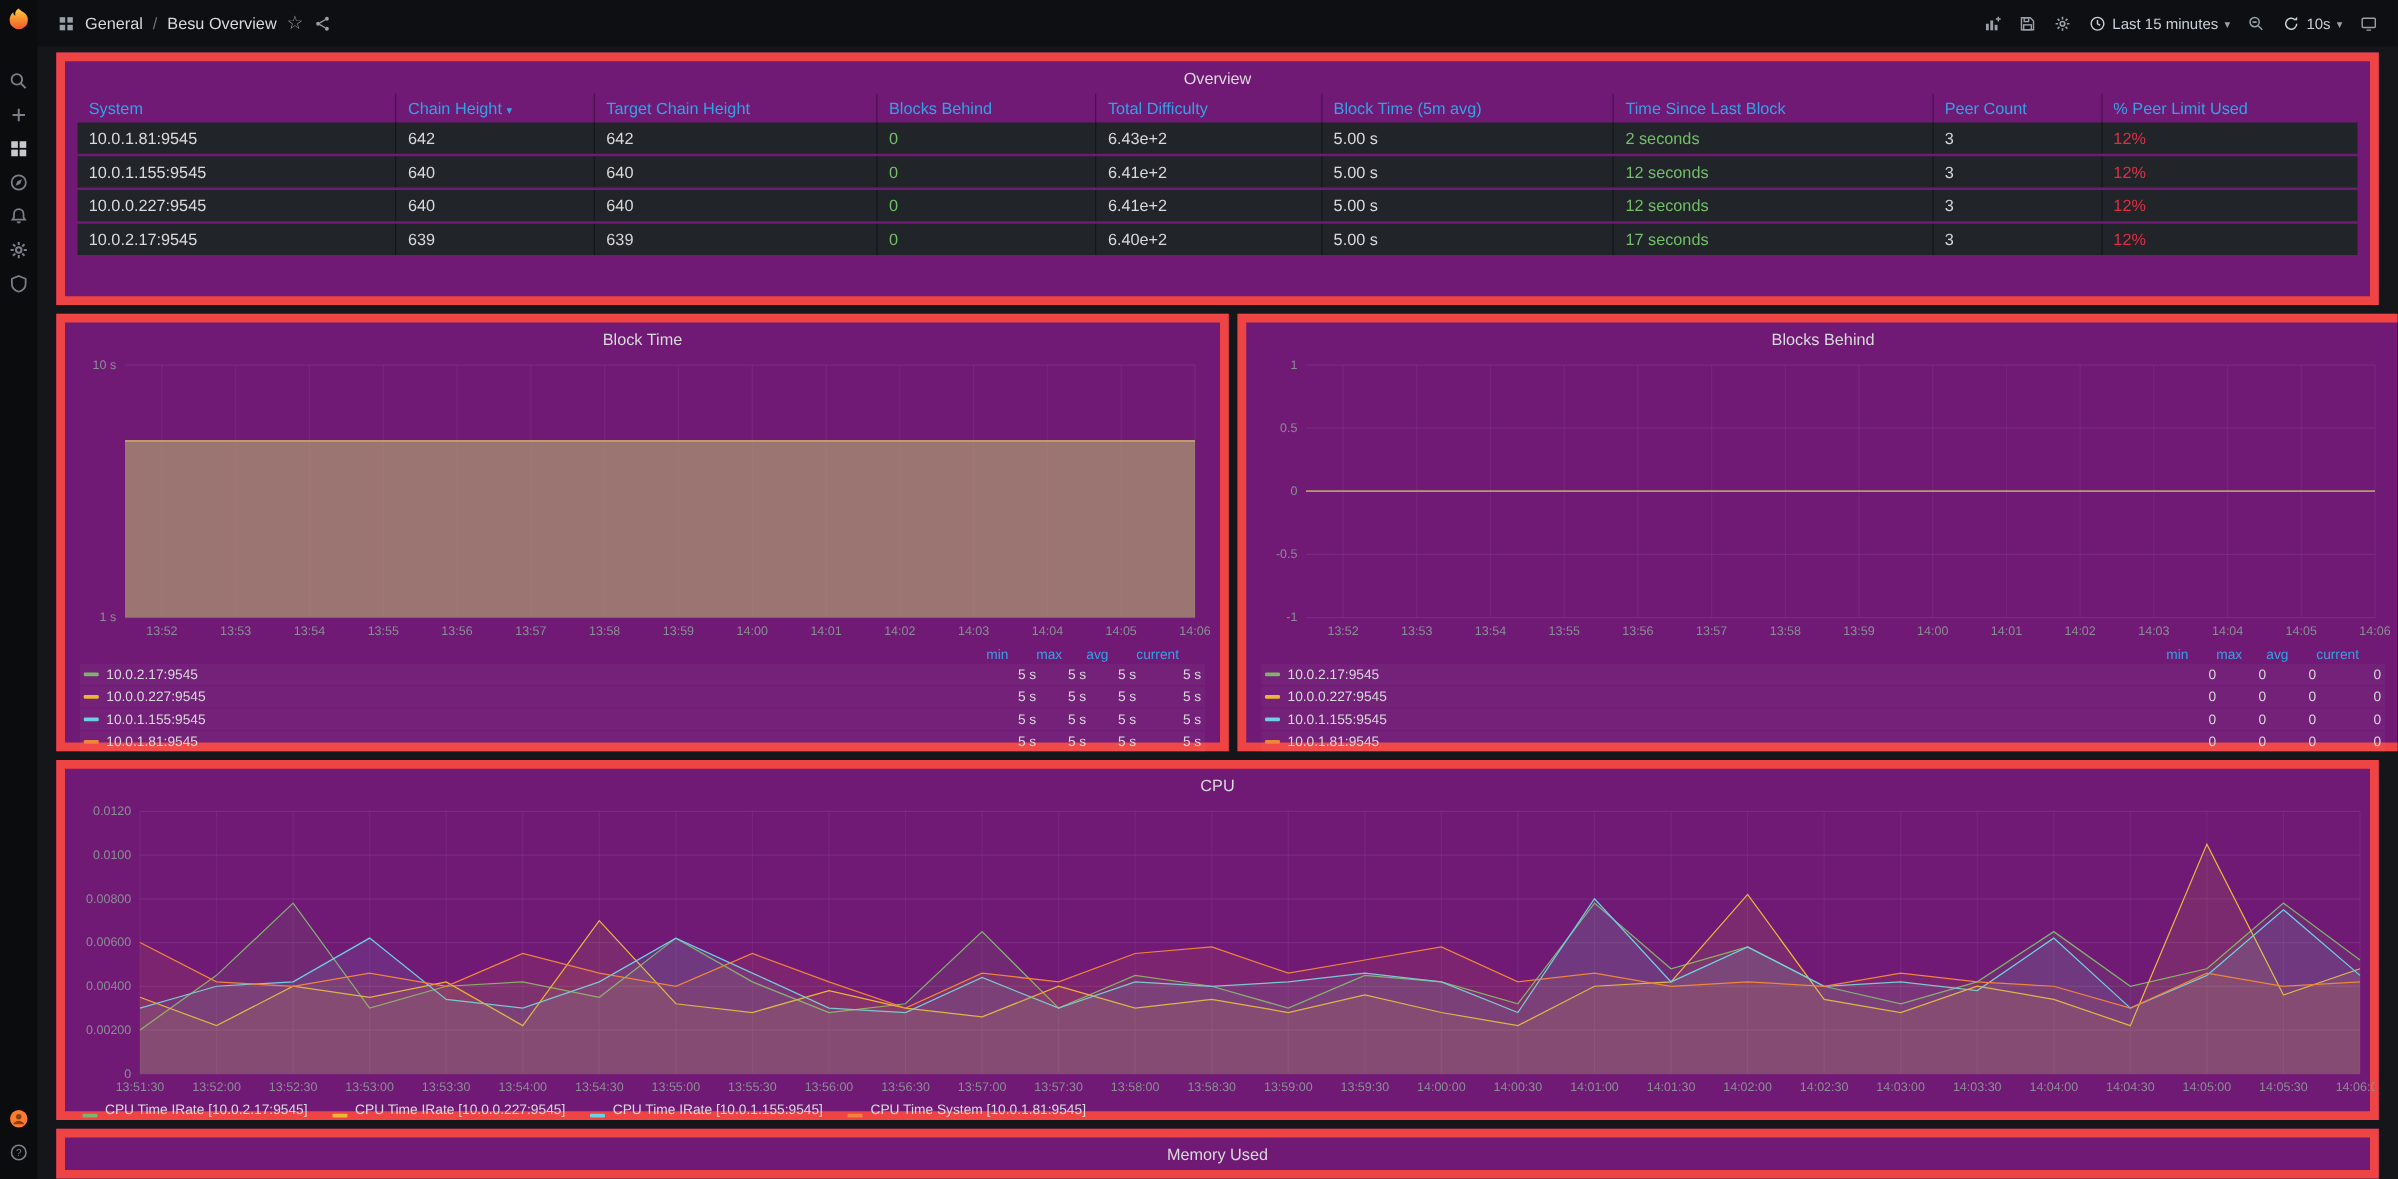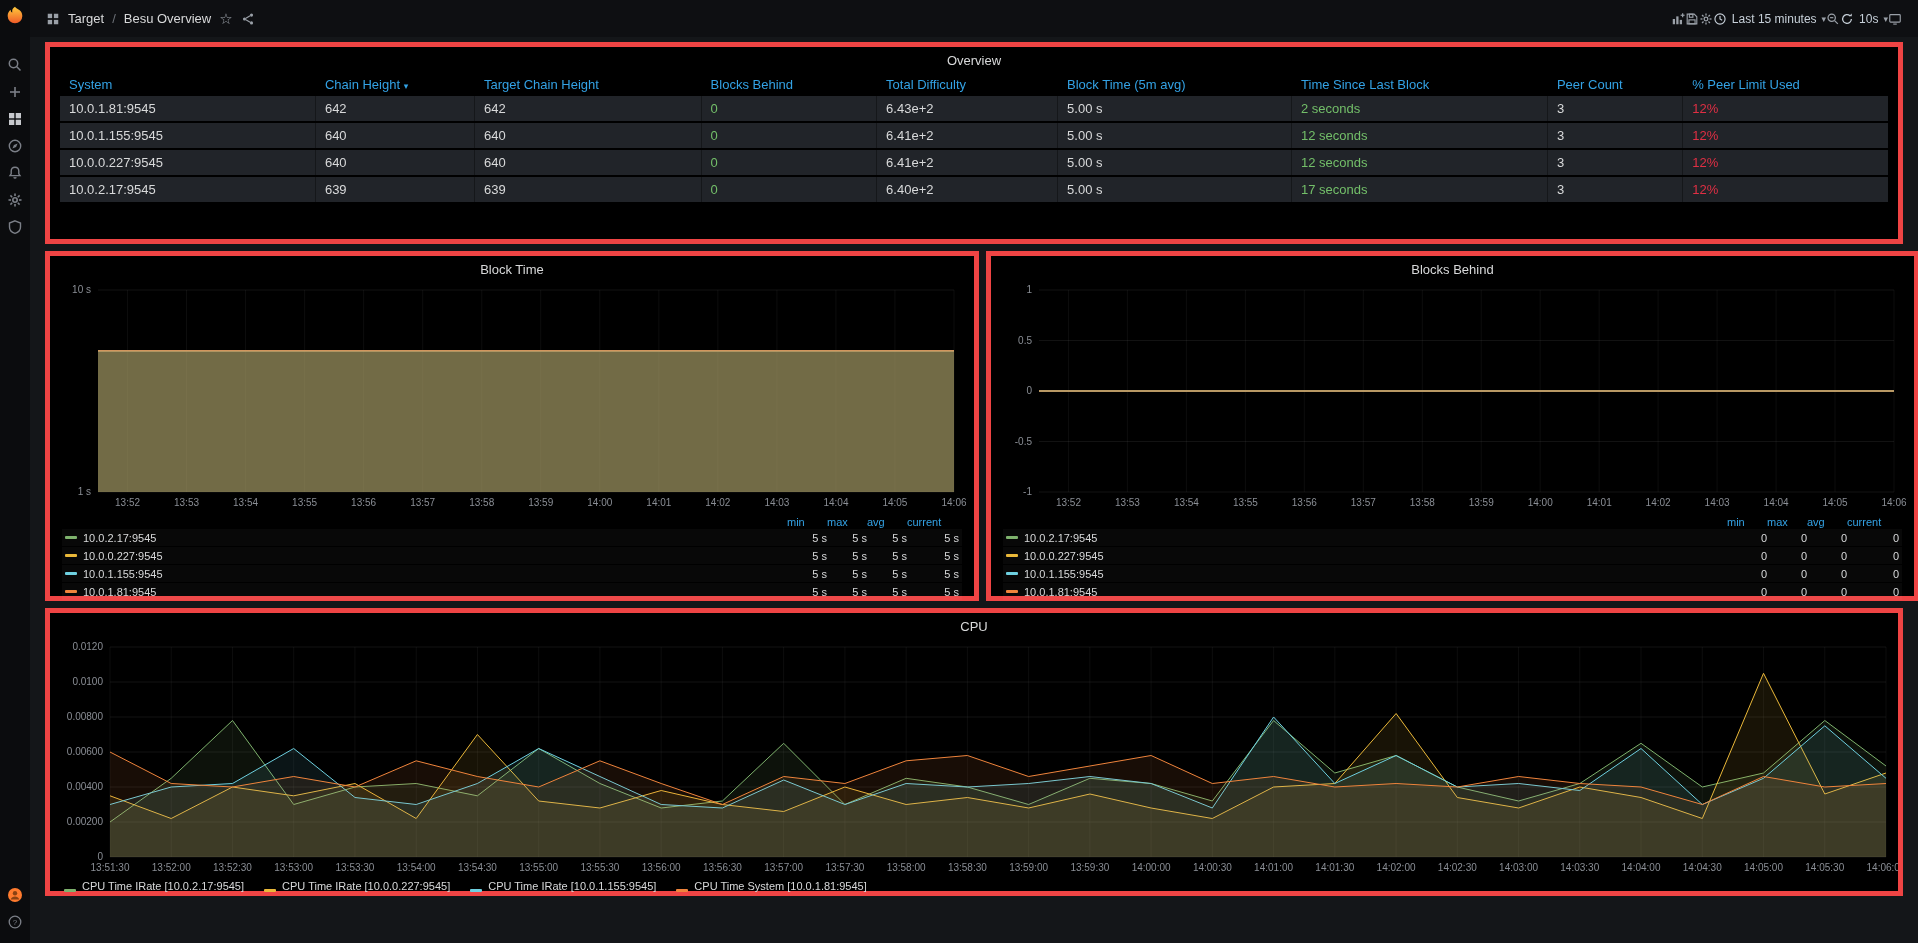--- a/index.html
+++ b/index.html
@@ -17,30 +17,30 @@
   .sb-spacer{flex:1}
 
   
   .topbar{position:absolute;left:30px;right:0;top:0;height:37px;background:#0e0f12;
     display:flex;align-items:center;padding:0 16px;font-size:13px;color:#d8d9da}
   .tb-left{display:flex;align-items:center;gap:8px}
   .tb-left .crumb{cursor:pointer}
   .tb-left .sep{color:#6d7178}
   .tb-ico{color:#9aa0a8;display:flex;align-items:center;cursor:pointer}
   .tb-ico svg{width:14px;height:14px}
-  .tb-right{margin-left:auto;display:flex;color:#9aa0a8;font-size:12px}
+  .tb-right{margin-left:auto;display:flex;gap:14px;color:#9aa0a8;font-size:12px}
   .tb-group{display:flex;align-items:center;gap:5px;cursor:pointer;color:#c7d0d9}
   .tb-group svg{width:14px;height:14px}
   .caret{font-size:9px;color:#9aa0a8}
   .star-glyph{font-size:15px;line-height:1;color:#9aa0a8;cursor:pointer}
 
   
   .main{position:absolute;left:30px;top:37px;width:1888px;height:906px;
     padding:5px 15px 0 15px;display:flex;flex-direction:column;gap:7px;overflow:hidden}
-  .panel{background:#000000;border:5px solid #ef4444}
+  .panel{background:#701a75;border:7px solid #ef4444}
   .panel-title{height:26px;display:flex;align-items:center;justify-content:center;
     font-size:13px;font-weight:500;color:#d8d9da;cursor:pointer;flex:0 0 auto}
   .panel-overview{height:210px;display:flex;flex-direction:column}
   .row-mid{display:flex;gap:7px;height:350px}
   .row-mid .panel{flex:1;display:flex;flex-direction:column}
   .panel-cpu{height:288px;display:flex;flex-direction:column}
   .row-bottom{display:flex;gap:7px;flex:1;min-height:40px}
   .row-bottom .panel{flex:1}
 
   
@@ -161,21 +161,21 @@
 <header class="topbar">
   <div class="tb-left">
     <span class="tb-ico">
       <svg viewBox="0 0 16 16" fill="currentColor">
           <rect x="2" y="2" width="5" height="5"></rect>
           <rect x="9" y="2" width="5" height="5"></rect>
           <rect x="2" y="9" width="5" height="5"></rect>
           <rect x="9" y="9" width="5" height="5"></rect>
         </svg>
     </span>
-    <span class="crumb">Target</span>
+    <span class="crumb">General</span>
     <span class="sep">/</span>
     <span class="crumb">Besu Overview</span>
     <span class="star-glyph">☆</span>
     <span class="tb-ico">
       <svg viewBox="0 0 16 16" fill="currentColor">
           <circle cx="4" cy="8" r="1.8"></circle>
           <circle cx="12" cy="3.5" r="1.8"></circle>
           <circle cx="12" cy="12.5" r="1.8"></circle>
           <line x1="5.6" y1="7.2" x2="10.4" y2="4.3" stroke="currentColor" stroke-width="1.2"></line>
           <line x1="5.6" y1="8.8" x2="10.4" y2="11.7" stroke="currentColor" stroke-width="1.2"></line>
@@ -590,15 +590,18 @@
           <span>CPU Time IRate [10.0.1.155:9545]</span>
         </span>
         <span class="lg-item">
           <i class="dash" style="background:#EF843C"></i>
           <span>CPU Time System [10.0.1.81:9545]</span>
         </span>
       </div>
   </section>
 
   <div class="row-bottom">
+    <section class="panel">
+      <div class="panel-title">Memory Used</div>
+    </section>
   </div>
 
 </main>
 
 </body></html>

